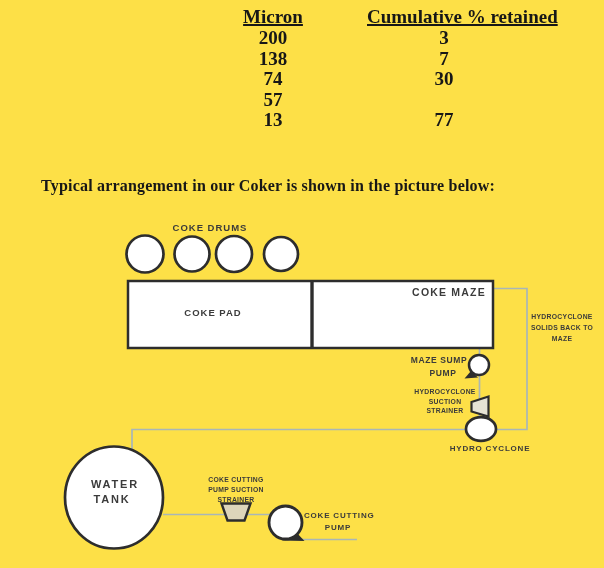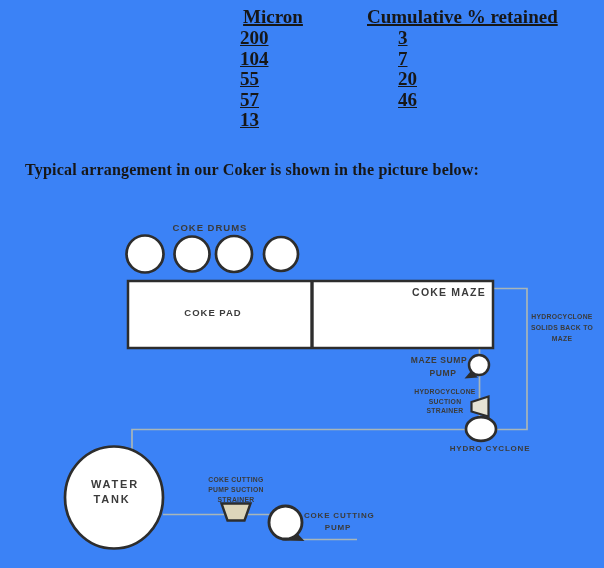--- a/index.html
+++ b/index.html
@@ -1,34 +1,34 @@
 <!DOCTYPE html>
 <html><head>
 <meta charset="utf-8">
 <style>
   html,body{margin:0;padding:0;background:#ffffff;}
   .page{
-    position:relative;width:604px;height:568px;background:#3b82f6;
+    position:relative;width:604px;height:568px;background:#fde047;
     font-family:"Liberation Serif",serif;color:#171717;overflow:hidden;
   }
   
   .th{
     position:absolute;top:7px;font-size:19px;font-weight:bold;line-height:19px;
     text-decoration:underline;text-decoration-thickness:1.6px;text-align:right;
   }
   .th1{left:240px;width:66px;text-align:center;}
   .th2{left:367px;}
   .rows{position:absolute;top:28px;left:0;width:604px;}
   .trow{position:relative;height:20.5px;}
-  .c1,.c2{position:absolute;top:0;font-size:19px;font-weight:bold;line-height:20.5px;text-decoration:underline;}
+  .c1,.c2{position:absolute;top:0;font-size:19px;font-weight:bold;line-height:20.5px;text-align:center;}
   .c1{left:240px;width:66px;}
   .c2{left:398px;width:92px;}
   
   .para{
-    position:absolute;left:25px;top:161px;margin:0;
+    position:absolute;left:25px;top:161px;margin:16px;
     font-size:16px;font-weight:bold;letter-spacing:0.2px;white-space:nowrap;
   }
   
   .diagram{position:absolute;left:0;top:200px;}
   .pipe{stroke:#a9b6b8;stroke-width:1.7;fill:none;}
   .baffle{stroke:#a9b6b8;stroke-width:1.6;fill:none;}
   .equip{stroke:#2d2d2d;fill:#ffffff;}
   .wedge{fill:#2d2d2d;stroke:none;}
   .strainer1{stroke:#2d2d2d;stroke-width:2.2;fill:#e6e3d4;}
   .strainer2{stroke:#2d2d2d;stroke-width:2.4;fill:#ddd5ba;}
@@ -49,33 +49,33 @@
 
   <div>
     <div class="th th1">Micron</div>
     <div class="th th2">Cumulative % retained</div>
     <div class="rows">
       <div class="trow">
         <div class="c1">200</div>
         <div class="c2">3</div>
       </div>
       <div class="trow">
-        <div class="c1">104</div>
+        <div class="c1">138</div>
         <div class="c2">7</div>
       </div>
       <div class="trow">
-        <div class="c1">55</div>
-        <div class="c2">20</div>
+        <div class="c1">74</div>
+        <div class="c2">30</div>
       </div>
       <div class="trow">
         <div class="c1">57</div>
-        <div class="c2">46</div>
       </div>
       <div class="trow">
         <div class="c1">13</div>
+        <div class="c2">77</div>
       </div>
     </div>
   </div>
 
   <p class="para">Typical arrangement in our Coker is shown in the picture below:</p>
 
   <svg class="diagram" width="604" height="368" viewBox="0 0 604 368">
 
     <polyline class="pipe" points="493,88.5 527,88.5 527,229.5 496,229.5"></polyline>
     <polyline class="pipe" points="466,229.5 132,229.5 132,270"></polyline>

